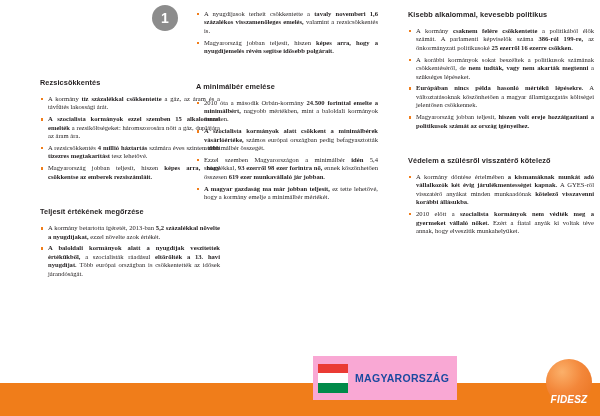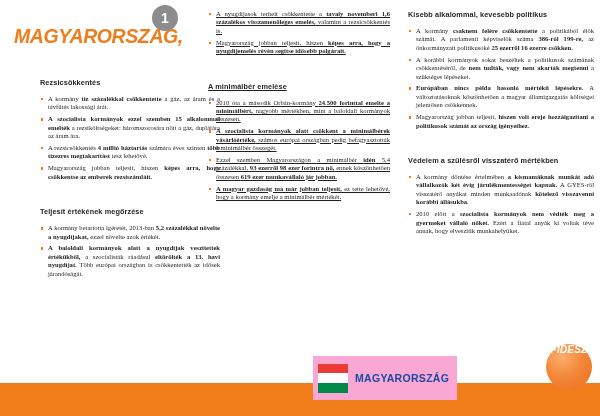--- a/index.html
+++ b/index.html
@@ -59,21 +59,21 @@
     left: 0;
     width: 600px;
     height: 345px;
   }
   .col {
     position: absolute;
     top: 0;
     width: 182px;
   }
   .col-1 { left: 14px; padding-top: 68px; width: 180px; margin-left: 26px; }
-  .col-2 { left: 208px; width: 182px; text-decoration: underline; }
+  .col-2 { left: 196px; width: 182px; }
   .col-3 { left: 408px; width: 186px; }
 
   .sec-title {
     font-family: "Liberation Sans", sans-serif;
     font-weight: bold;
     font-size: 7.3px;
     line-height: 10px;
     letter-spacing: 0.1px;
     color: #231f20;
     margin: 0 0 7px 0;
@@ -144,46 +144,45 @@
     line-height: 12.5px;
     letter-spacing: 0.3px;
     color: #1b4aa0;
     text-transform: uppercase;
   }
   .logo-text span { display: block; }
 
   .fidesz {
     position: absolute;
     right: 8px;
-    bottom: 26px;
+    bottom: 11px;
     width: 46px;
     height: 46px;
     border-radius: 50%;
     background: radial-gradient(circle at 35% 28%, #fbb06a 0%, #f3873a 45%, #e8701c 100%);
     z-index: 4;
     display: flex;
-    align-items: flex-start;
+    align-items: flex-end;
     justify-content: center;
   }
   .fidesz-label {
     font-family: "Liberation Sans", sans-serif;
     font-weight: bold;
     font-style: italic;
     font-size: 10px;
     letter-spacing: 0.2px;
     color: #ffffff;
   }
 </style>
 </head>
 <body>
 
 <div class="page-badge">1</div>
 
 <div class="headline">
-  <span class="l1">Magyarország,</span>
 </div>
 
 <div class="cols">
 
   <div class="col col-1">
     <div>
       <h2 class="sec-title">Rezsicsökkentés</h2>
       <ul class="bullets">
         <li>A kormány <b>tíz százalékkal csökkentette</b> a gáz, az áram és a távfűtés lakossági árát.</li>
         <li><b>A szocialista kormányok ezzel szemben 15 alkalommal emelték</b> a rezsiköltségeket: háromszorosára nőtt a gáz, duplájára az áram ára.</li>
@@ -222,21 +221,21 @@
     <div>
       <h2 class="sec-title">Kisebb alkalommal, kevesebb politikus</h2>
       <ul class="bullets">
         <li>A kormány <b>csaknem felére csökkentette</b> a politikából élők számát. A parlamenti képviselők száma <b>386-ról 199-re,</b> az önkormányzati politikusoké <b>25 ezerről 16 ezerre csökken.</b></li>
         <li>A korábbi kormányok sokat beszéltek a politikusok számának csökkentéséről, de <b>nem tudták, vagy nem akarták megtenni</b> a szükséges lépéseket.</li>
         <li><b>Európában nincs példa hasonló mértékű lépésekre.</b> A változtatásoknak köszönhetően a magyar államigazgatás költségei jelentősen csökkennek.</li>
         <li>Magyarország jobban teljesít, <b>hiszen volt ereje hozzáigazítani a politikusok számát az ország igényeihez.</b></li>
       </ul>
     </div>
     <div>
-      <h2 class="sec-title spaced">Védelem a szülésről visszatérő mértékben</h2>
+      <h2 class="sec-title spaced">Védelem a szülésről visszatérő kötelező</h2>
       <ul class="bullets">
         <li>A kormány döntése értelmében <b>a kismamáknak munkát adó vállalkozók két évig járulékmentességet kapnak.</b> A GYES-ről visszatérő anyákat minden munkaadónak <b>kötelező visszavenni korábbi állásukba.</b></li>
         <li>2010 előtt a <b>szocialista kormányok nem védték meg a gyermeket vállaló nőket.</b> Ezért a fiatal anyák ki voltak téve annak, hogy elveszítik munkahelyüket.</li>
       </ul>
     </div>
   </div>
 
 </div>
 
 <div class="footer-bar"></div>

